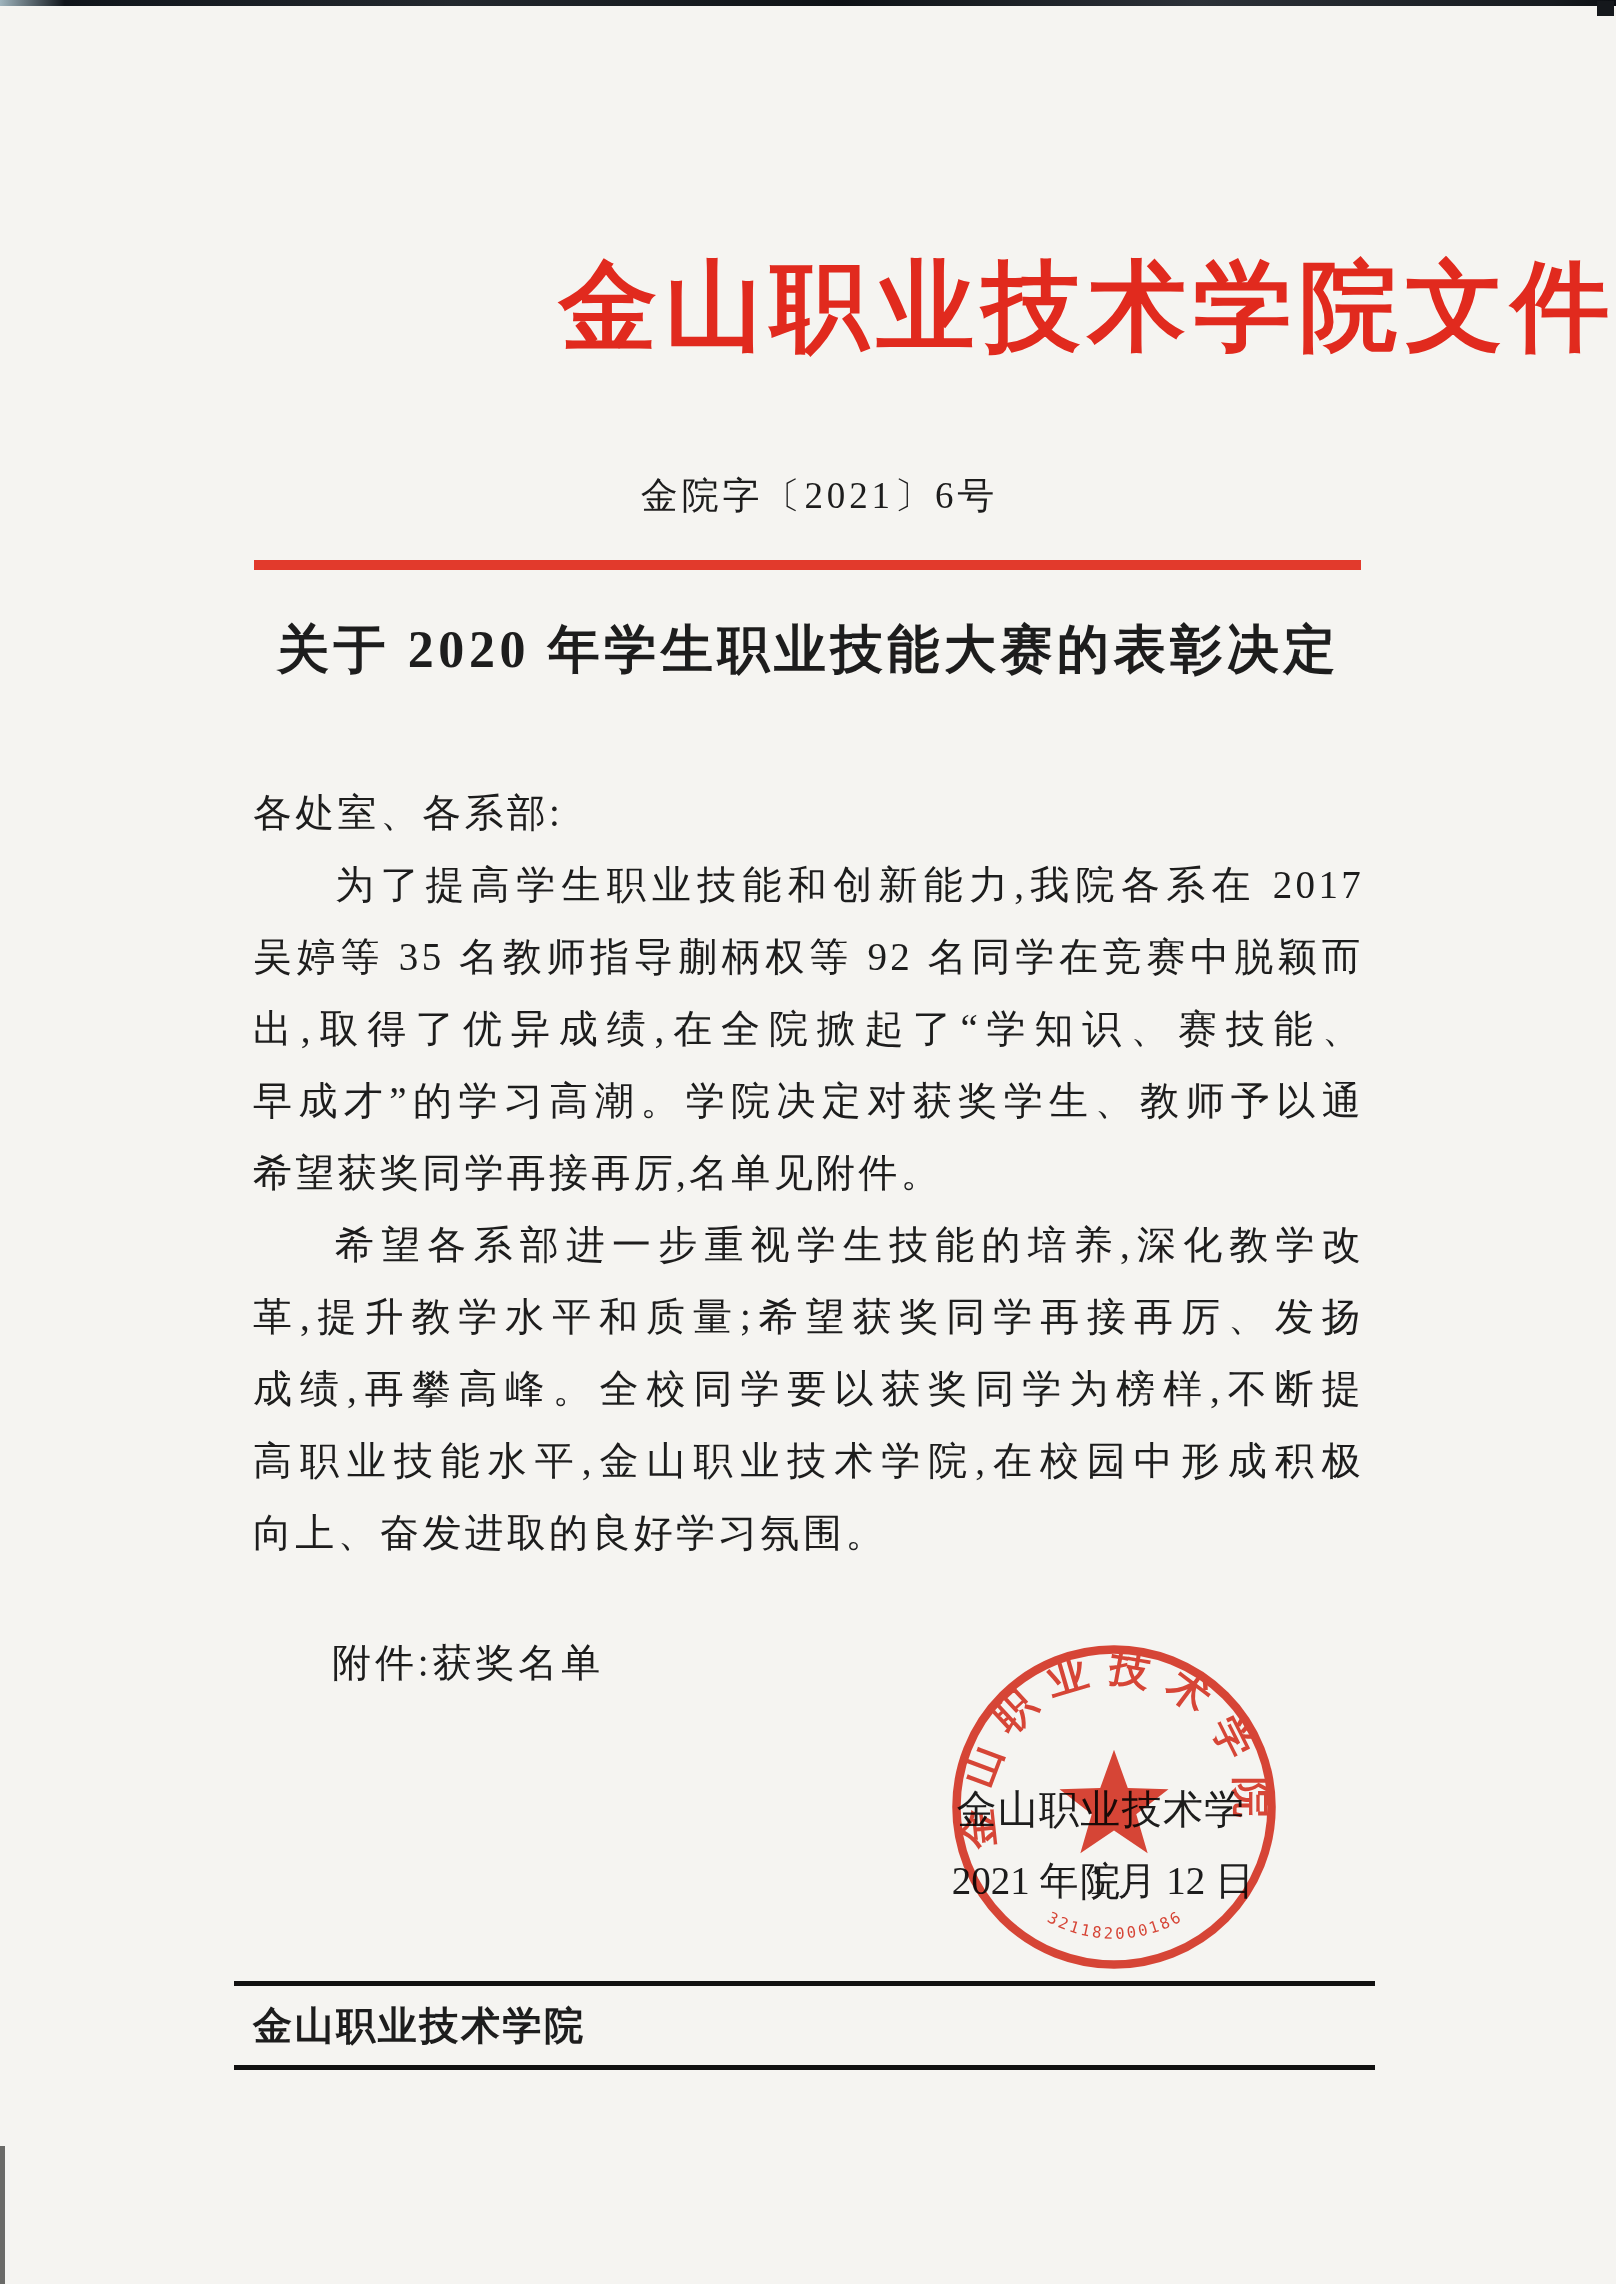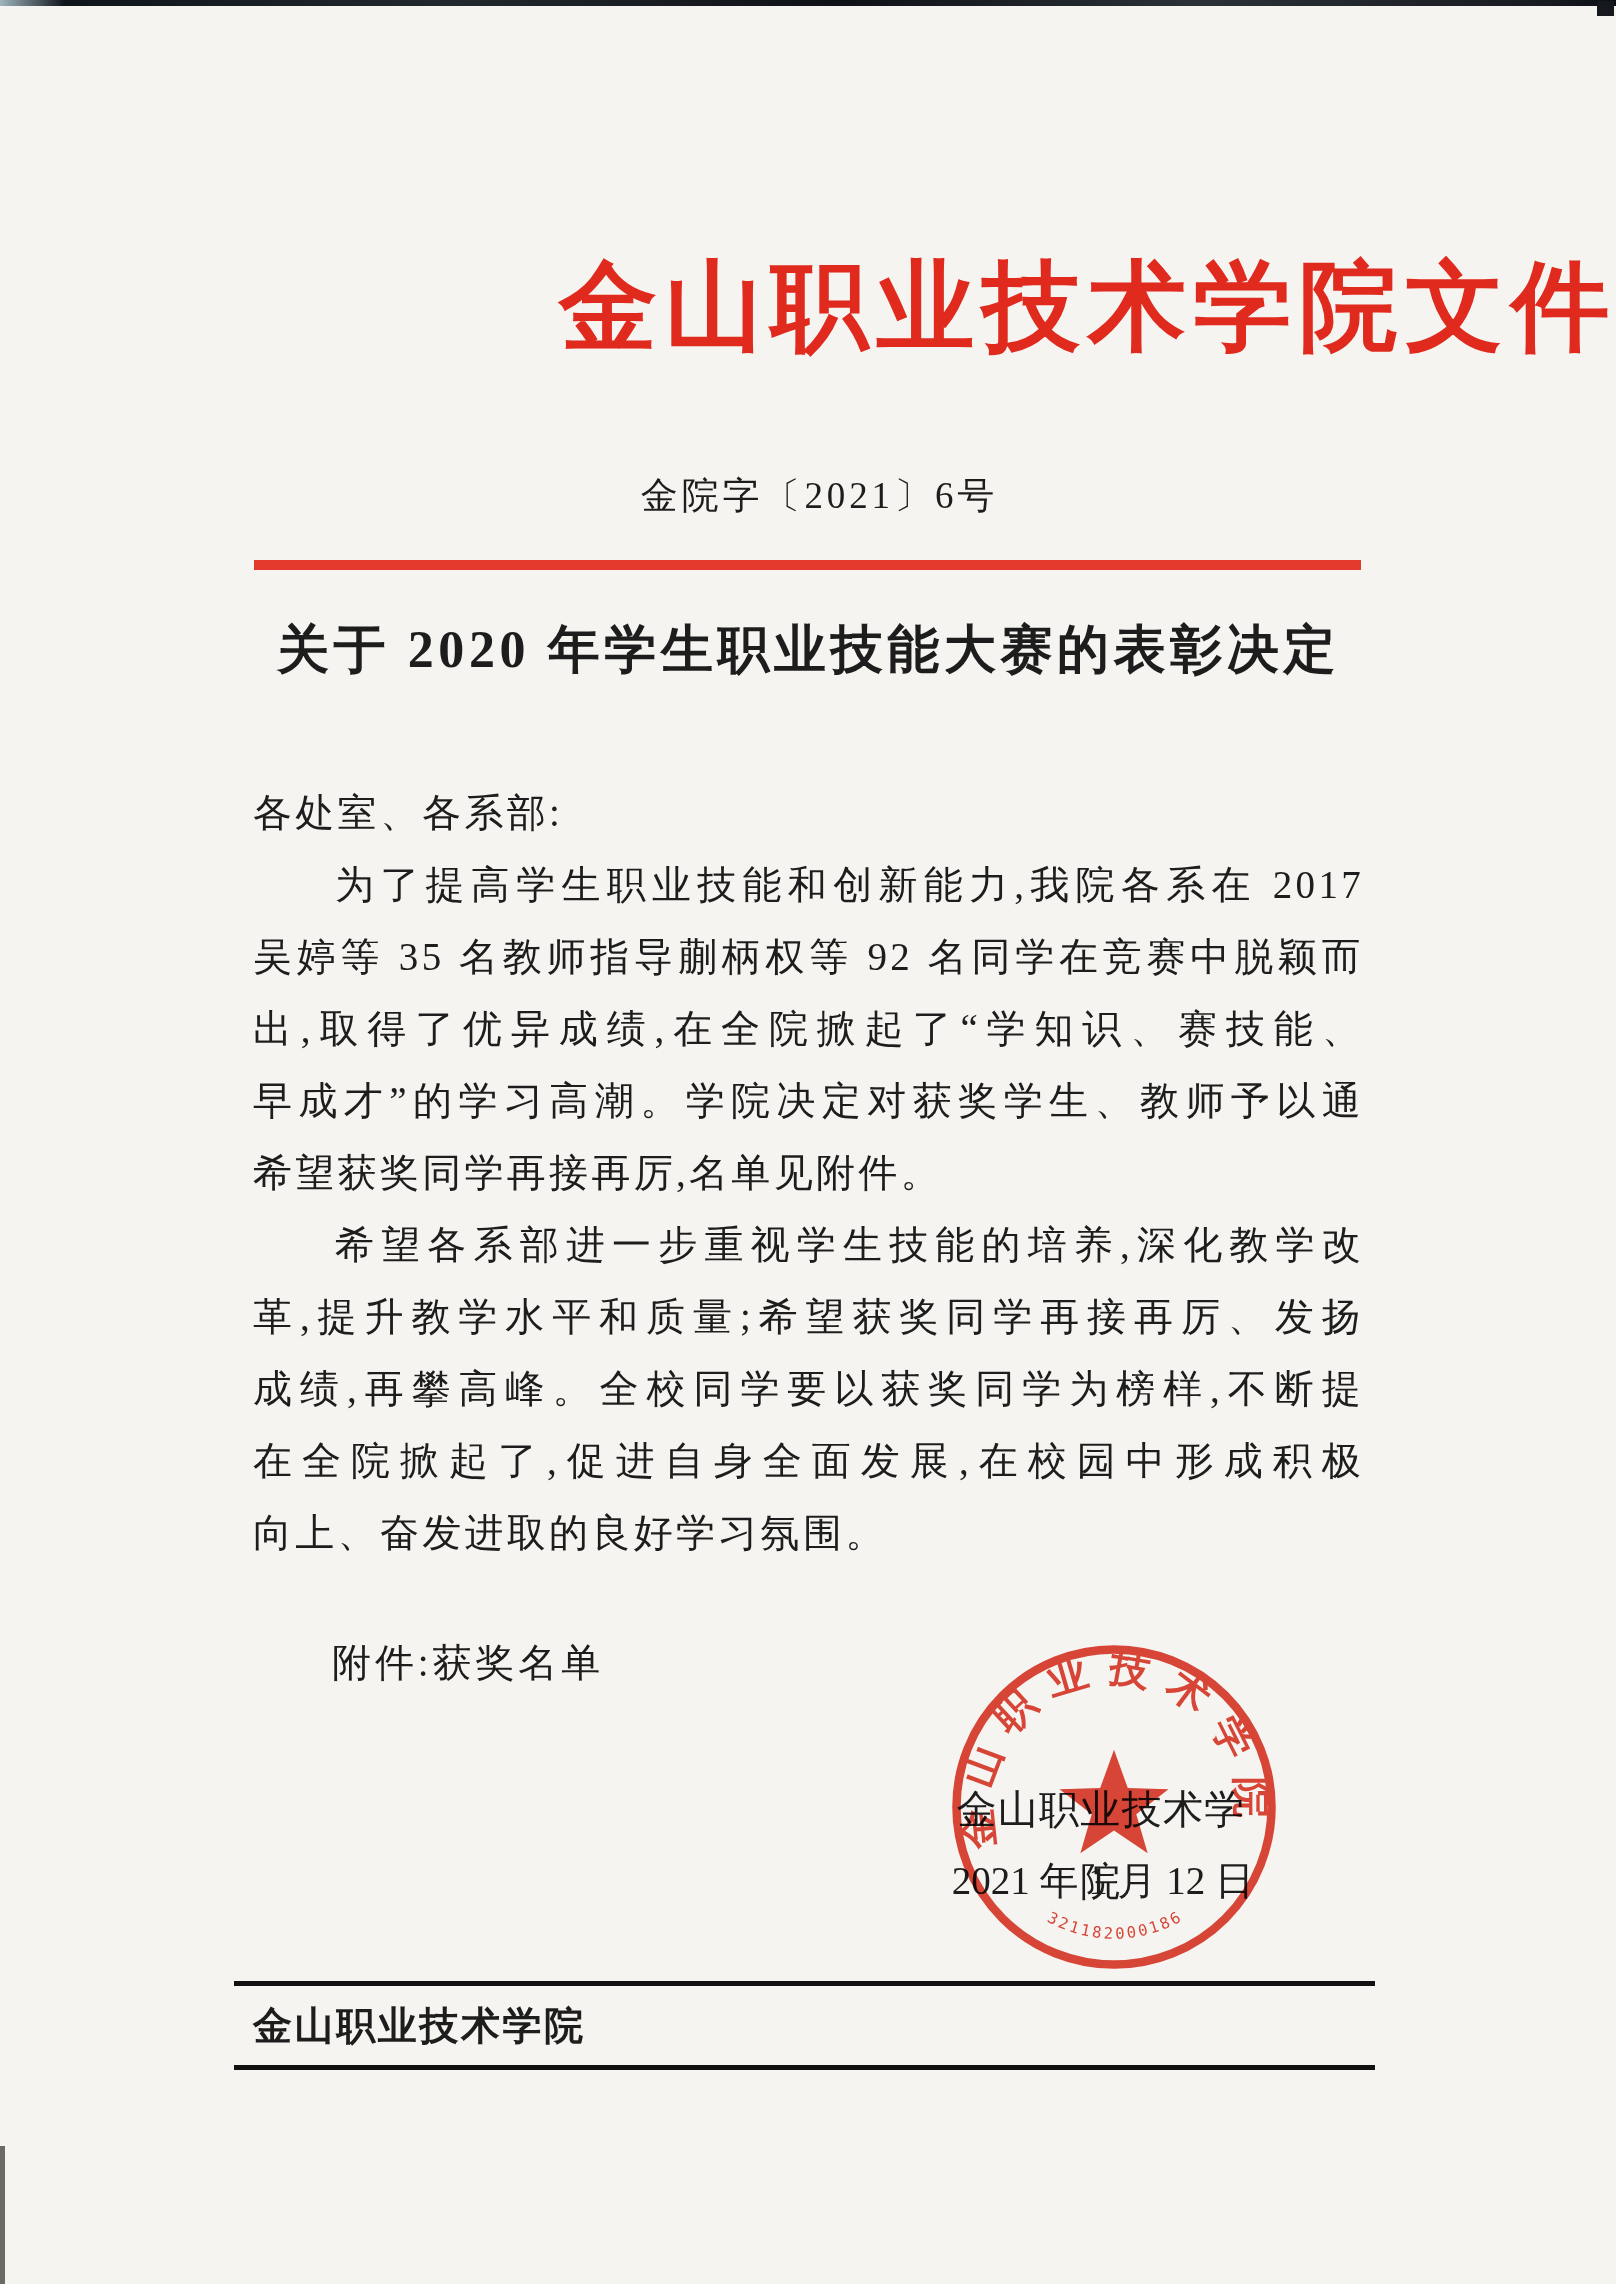--- a/index.html
+++ b/index.html
@@ -97,21 +97,21 @@
   <div class="body-block">
     <div class="ln">各处室、各系部:</div>
     <div class="ln just ind">为了提高学生职业技能和创新能力,我院各系在 2017</div>
     <div class="ln just">吴婷等 35 名教师指导蒯柄权等 92 名同学在竞赛中脱颖而</div>
     <div class="ln just">出,取得了优异成绩,在全院掀起了“学知识、赛技能、</div>
     <div class="ln just">早成才”的学习高潮。学院决定对获奖学生、教师予以通</div>
     <div class="ln">希望获奖同学再接再厉,名单见附件。</div>
     <div class="ln just ind">希望各系部进一步重视学生技能的培养,深化教学改</div>
     <div class="ln just">革,提升教学水平和质量;希望获奖同学再接再厉、发扬</div>
     <div class="ln just">成绩,再攀高峰。全校同学要以获奖同学为榜样,不断提</div>
-    <div class="ln just">在全院掀起了,促进自身全面发展,在校园中形成积极</div>
+    <div class="ln just">高职业技能水平,金山职业技术学院,在校园中形成积极</div>
     <div class="ln">向上、奋发进取的良好学习氛围。</div>
   </div>
 
   <div class="attachment">附件:获奖名单</div>
 
   <div class="sig-org">金山职业技术学院</div>
   <div class="sig-date">2021 年 1 月 12 日</div>
 
   <svg class="seal" viewBox="0 0 510 510" aria-hidden="true">
     <circle cx="255" cy="255" r="242" fill="none" stroke="#dd3a2a" stroke-width="13"></circle>

